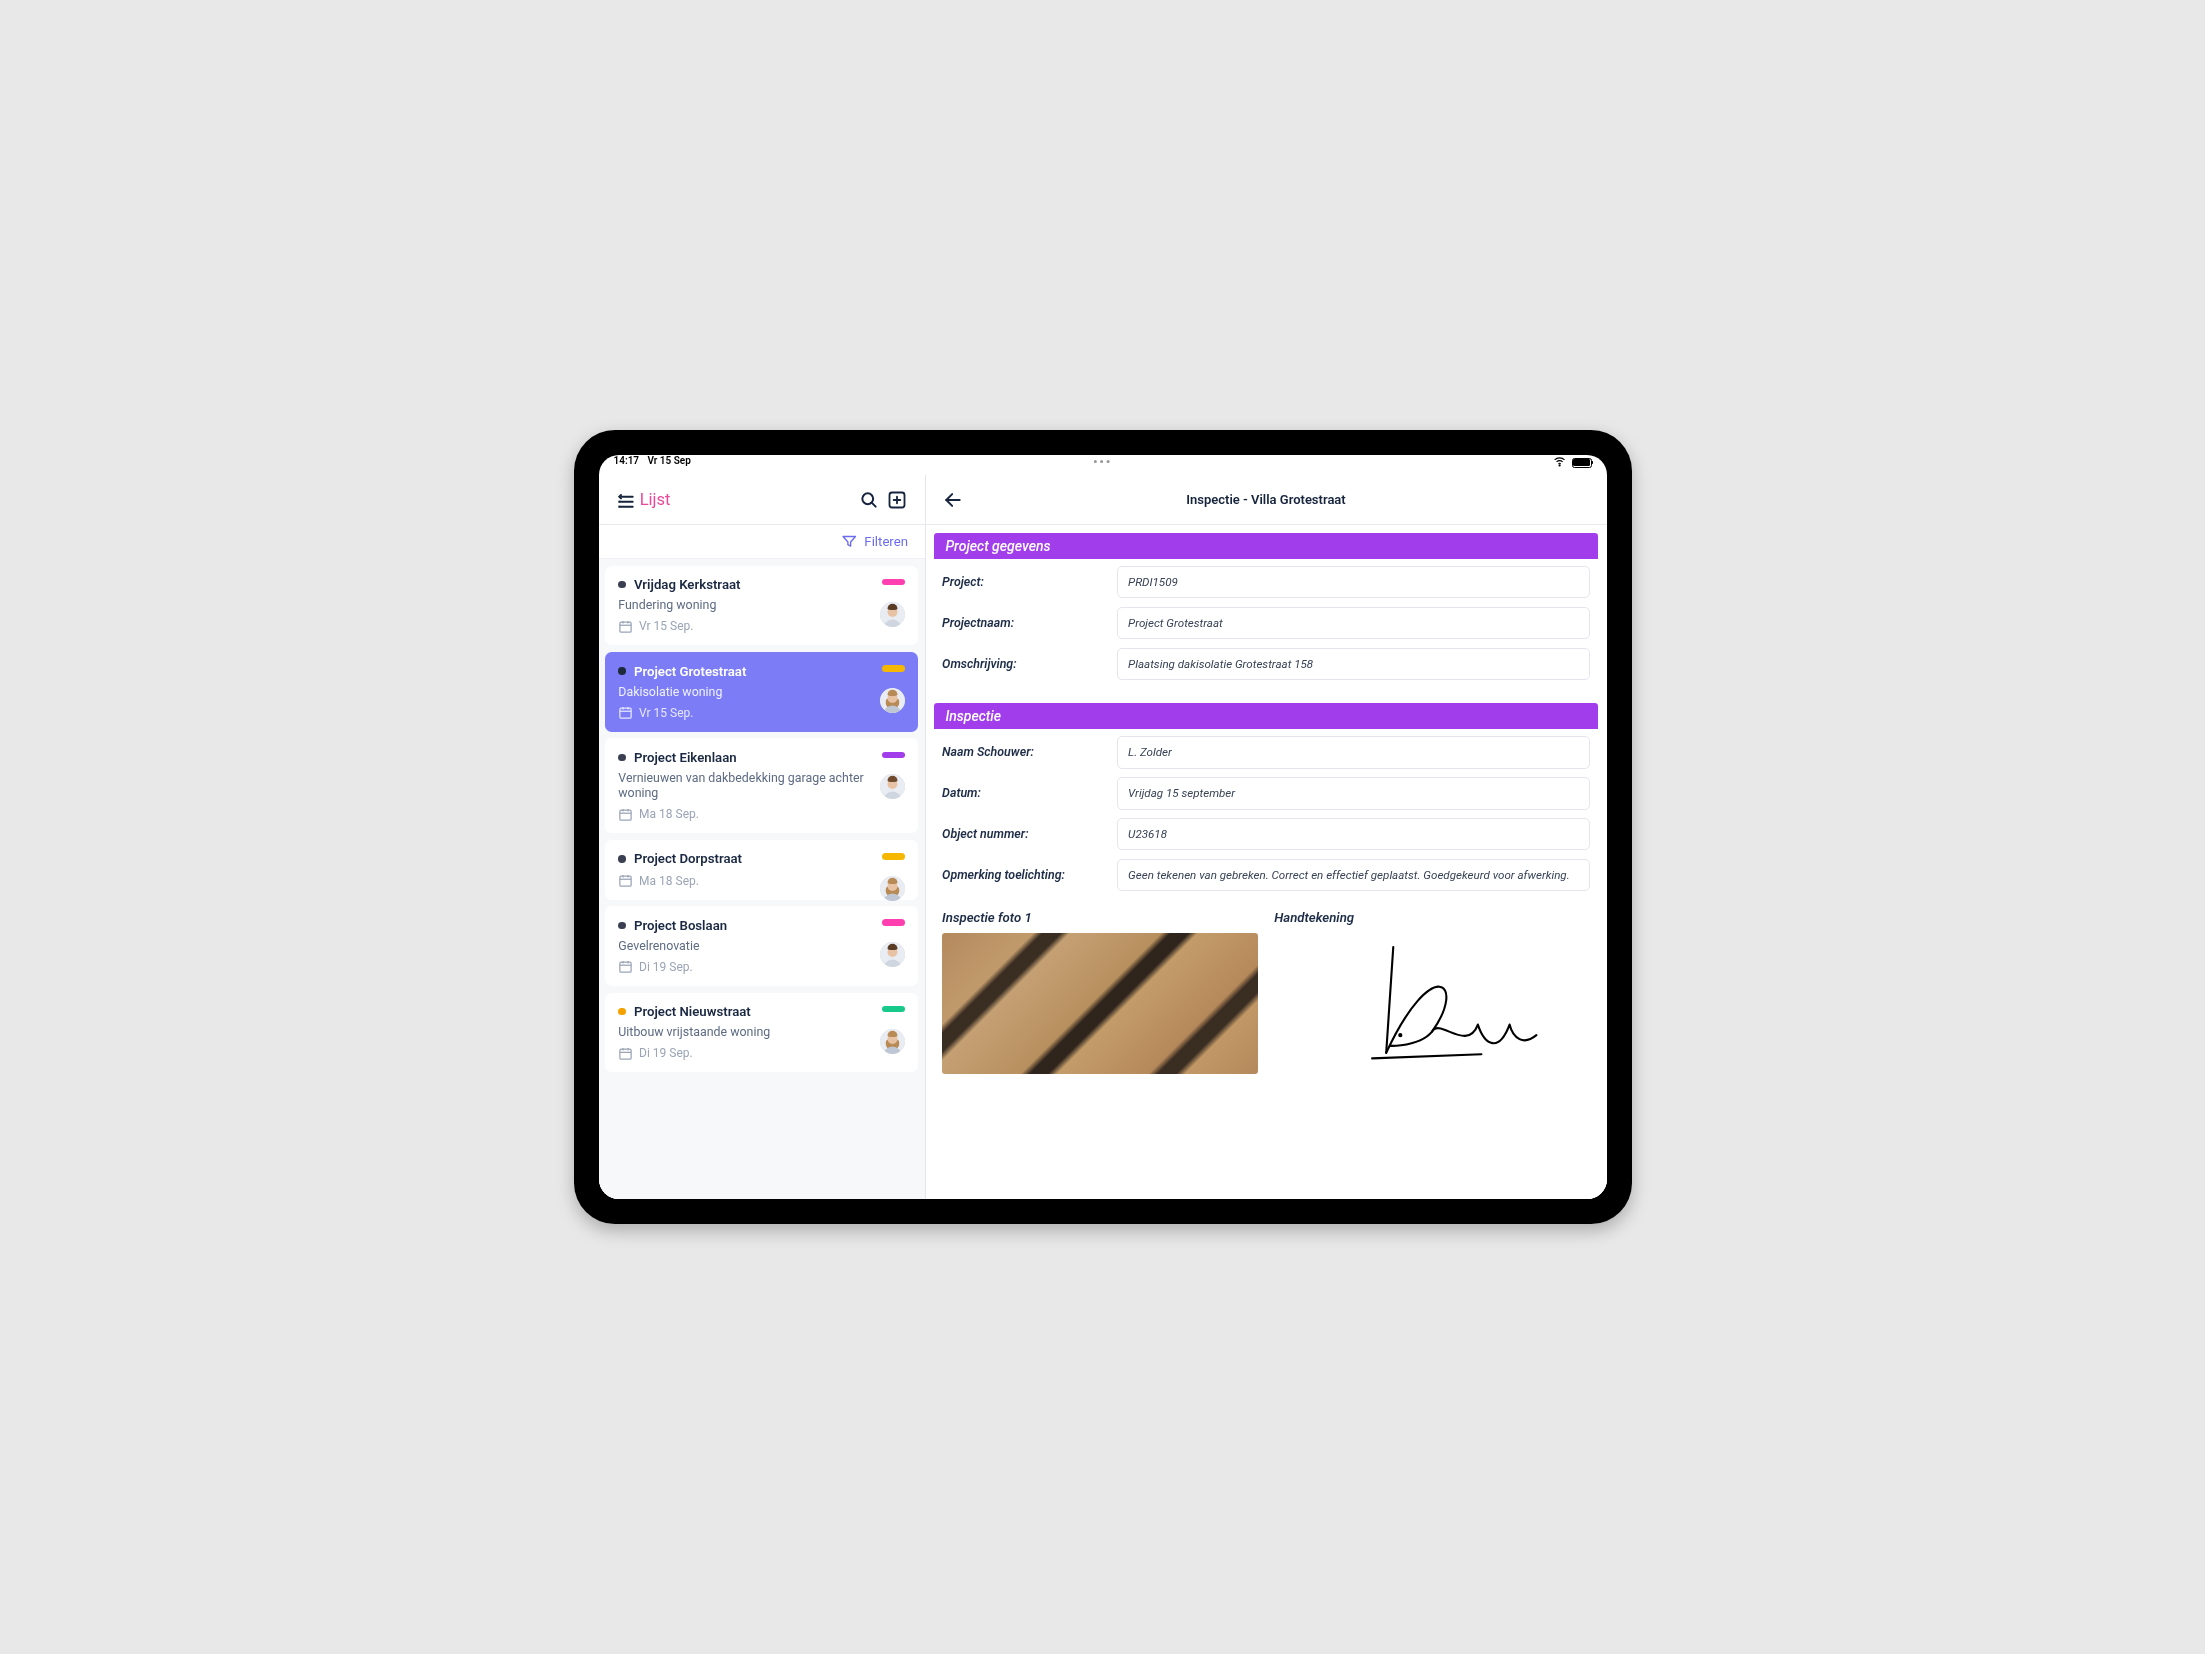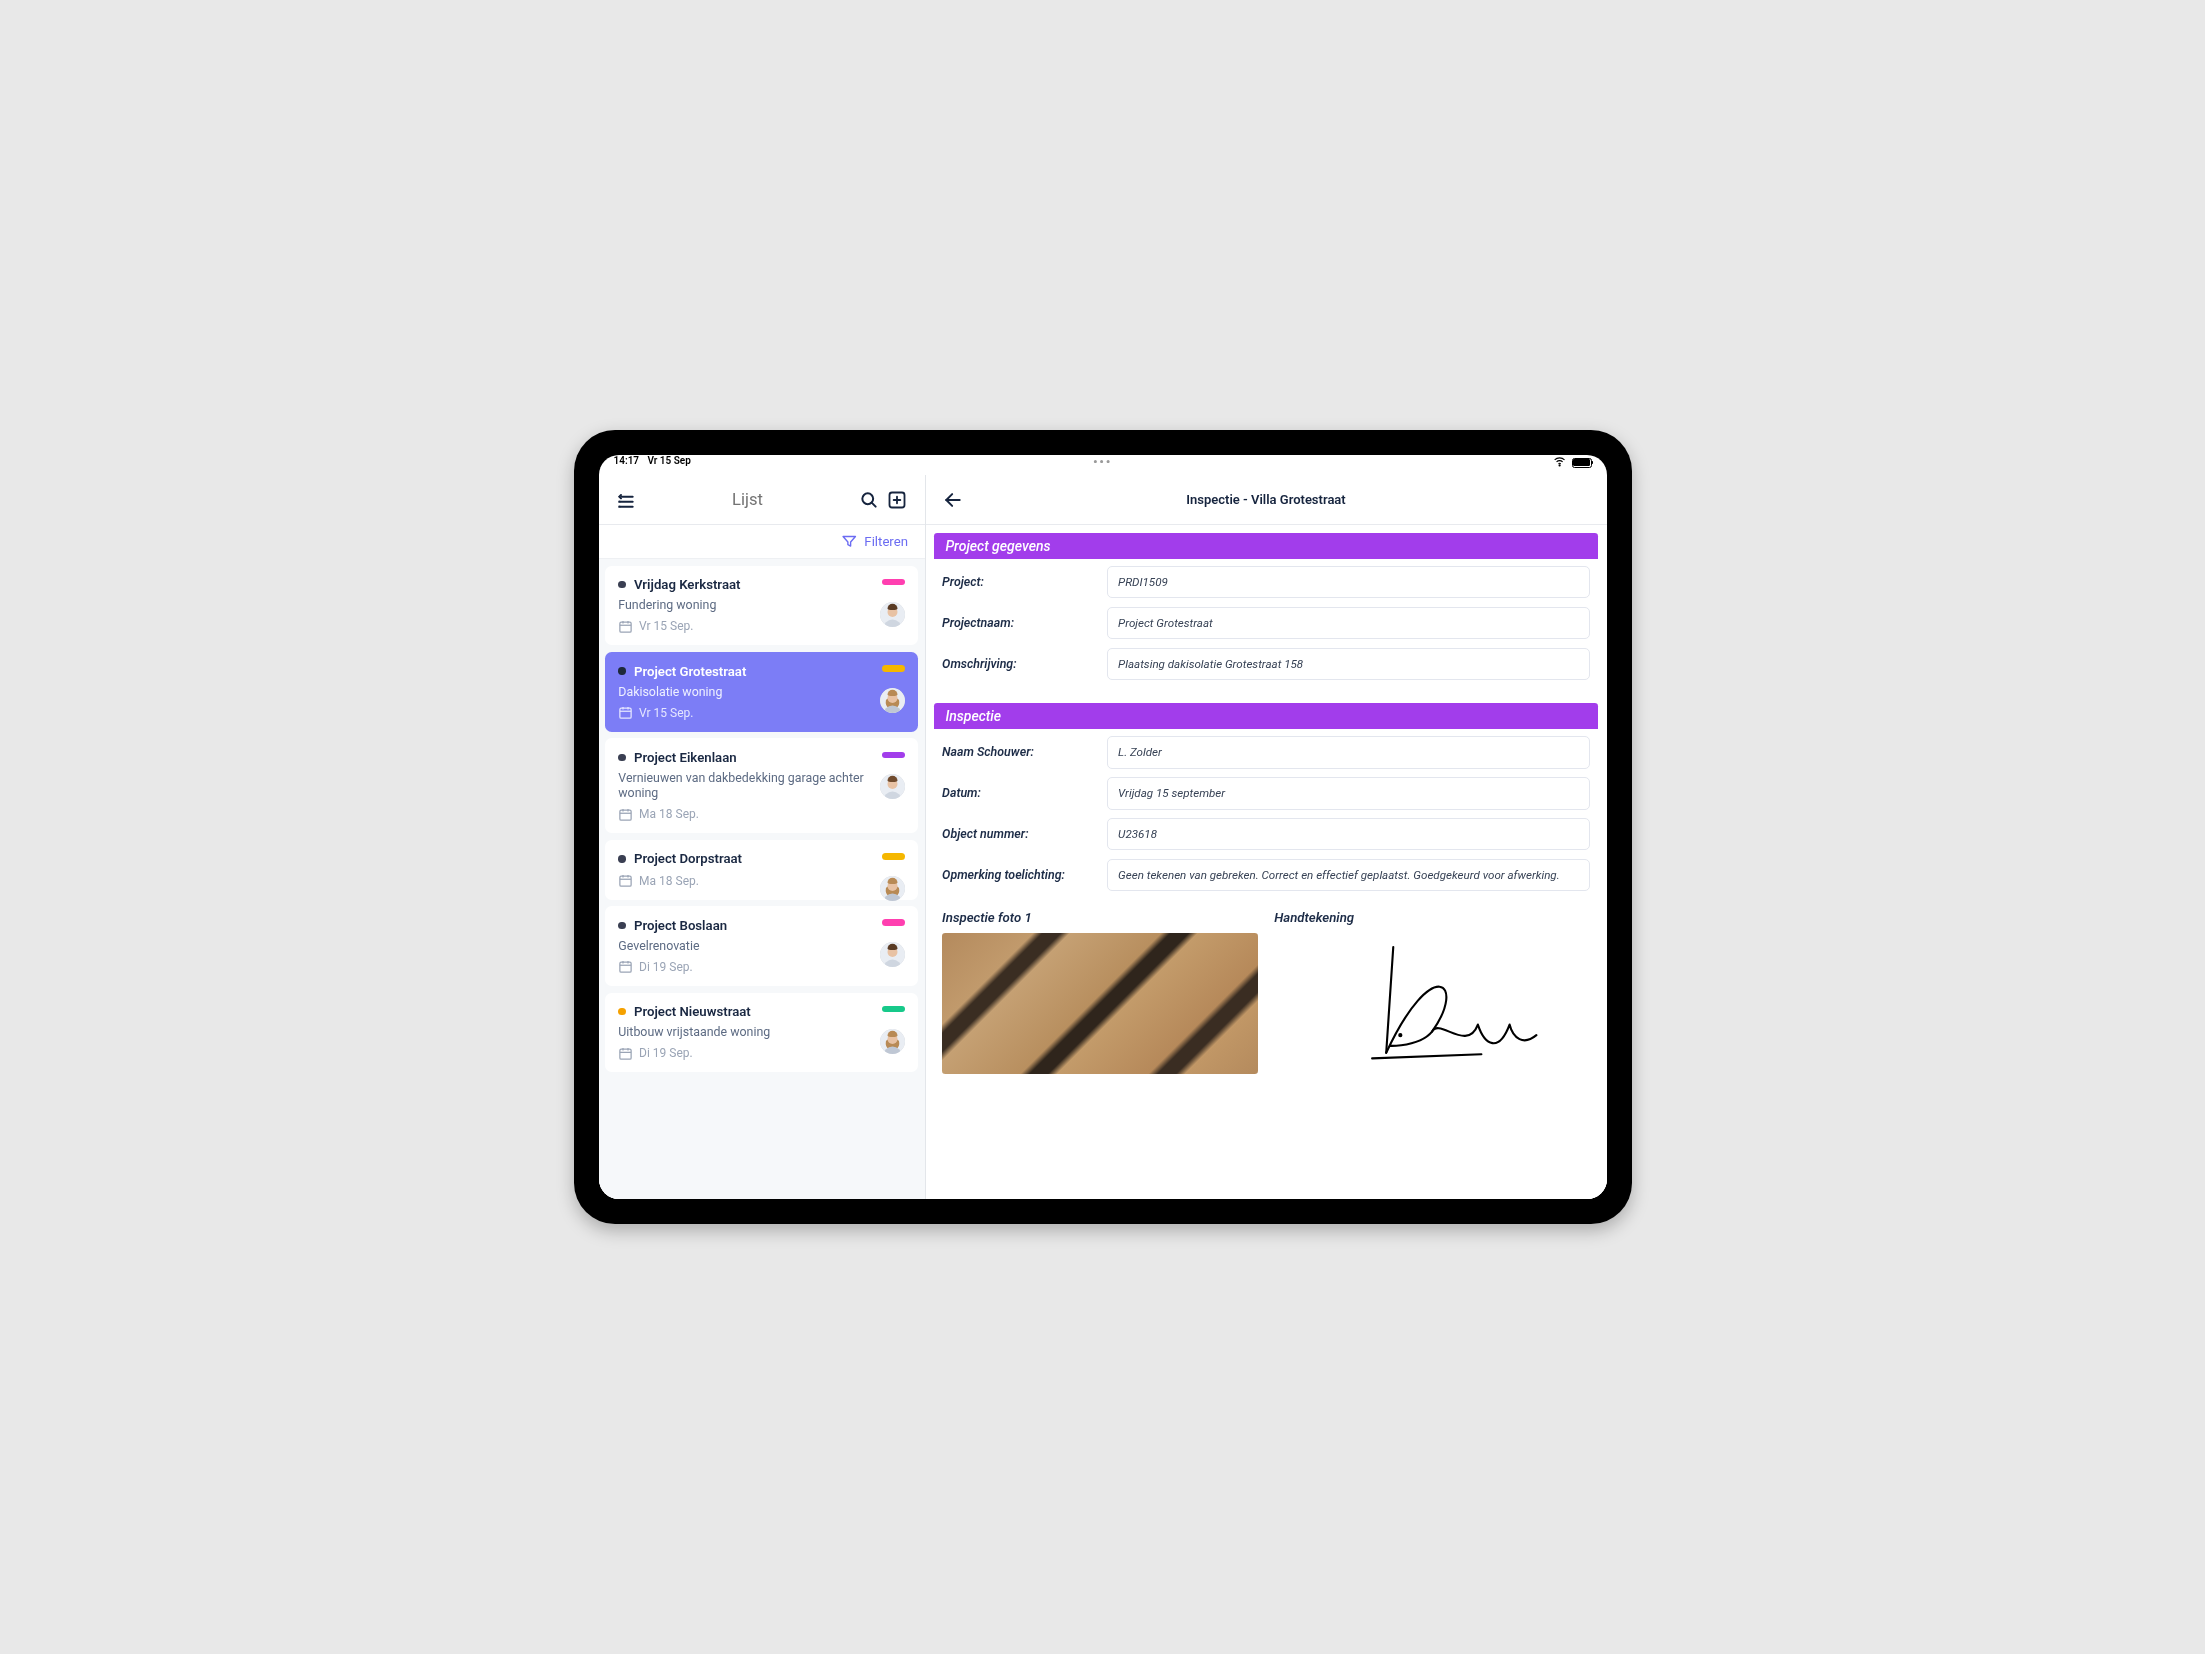--- a/index.html
+++ b/index.html
@@ -84,24 +84,24 @@
   }
   .sidebar-header {
     height: 50px;
     display: flex;
     align-items: center;
     padding: 0 13.2px;
     border-bottom: 0.8px solid #e8eaee;
   }
   .sidebar-header .title {
     flex: 1;
-    text-align: center;
+    text-align: left;
     font-size: 16.5px;
     font-weight: 400;
-    color: #737373;
+    color: #ec4899;
   }
   .icon-btn {
     width: 28px; height: 28px;
     display: flex; align-items: center; justify-content: center;
     cursor: pointer;
   }
   .icon-btn svg { width: 20px; height: 20px; }
 
   .filter-row {
     display: flex;
@@ -202,21 +202,21 @@
     border-radius: 3.3px 3.3px 0 0;
   }
   .section-body {
     background: #fff;
     padding: 6.6px 8.3px 11.6px 8.3px;
     display: flex; flex-direction: column; gap: 8.3px;
   }
   .field-row {
     display: flex;
     align-items: flex-start;
-    gap: 0;
+    gap: 10px;
   }
   .field-label {
     width: 165px;
     font-size: 12.4px;
     font-weight: 600;
     color: #1d2c47;
     padding-top: 8.3px;
     flex-shrink: 0;
   }
   .field-value {

